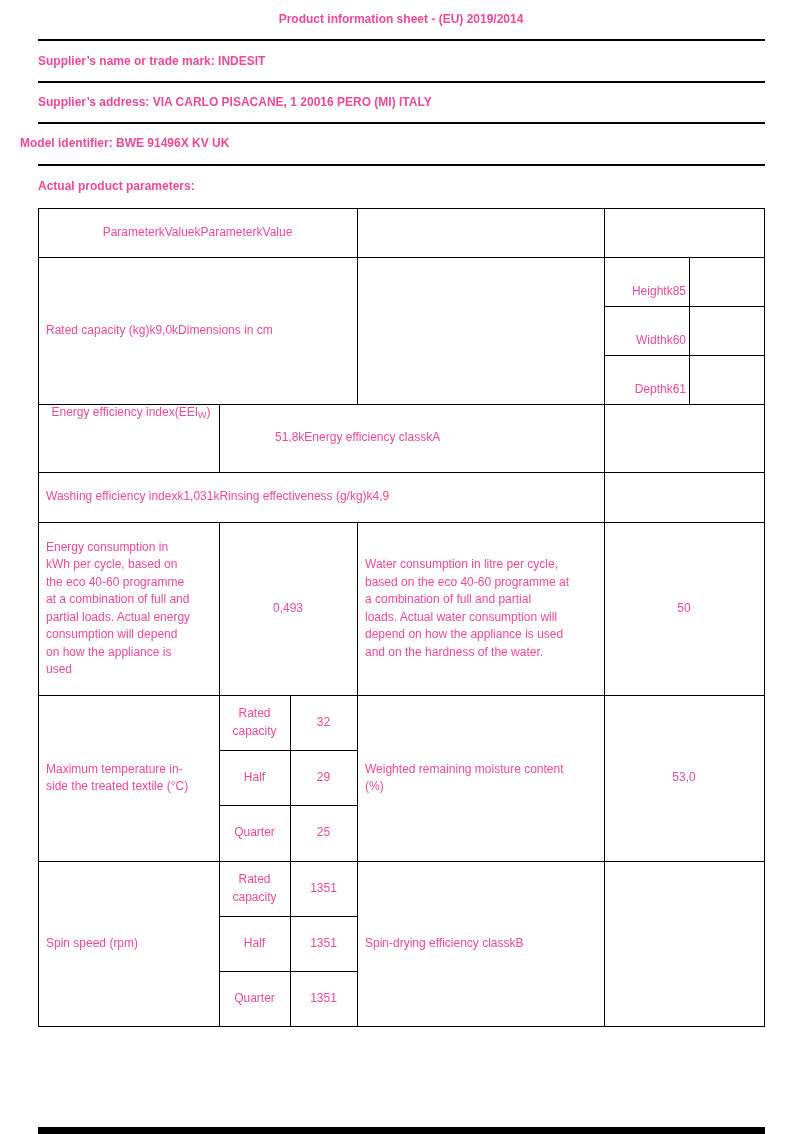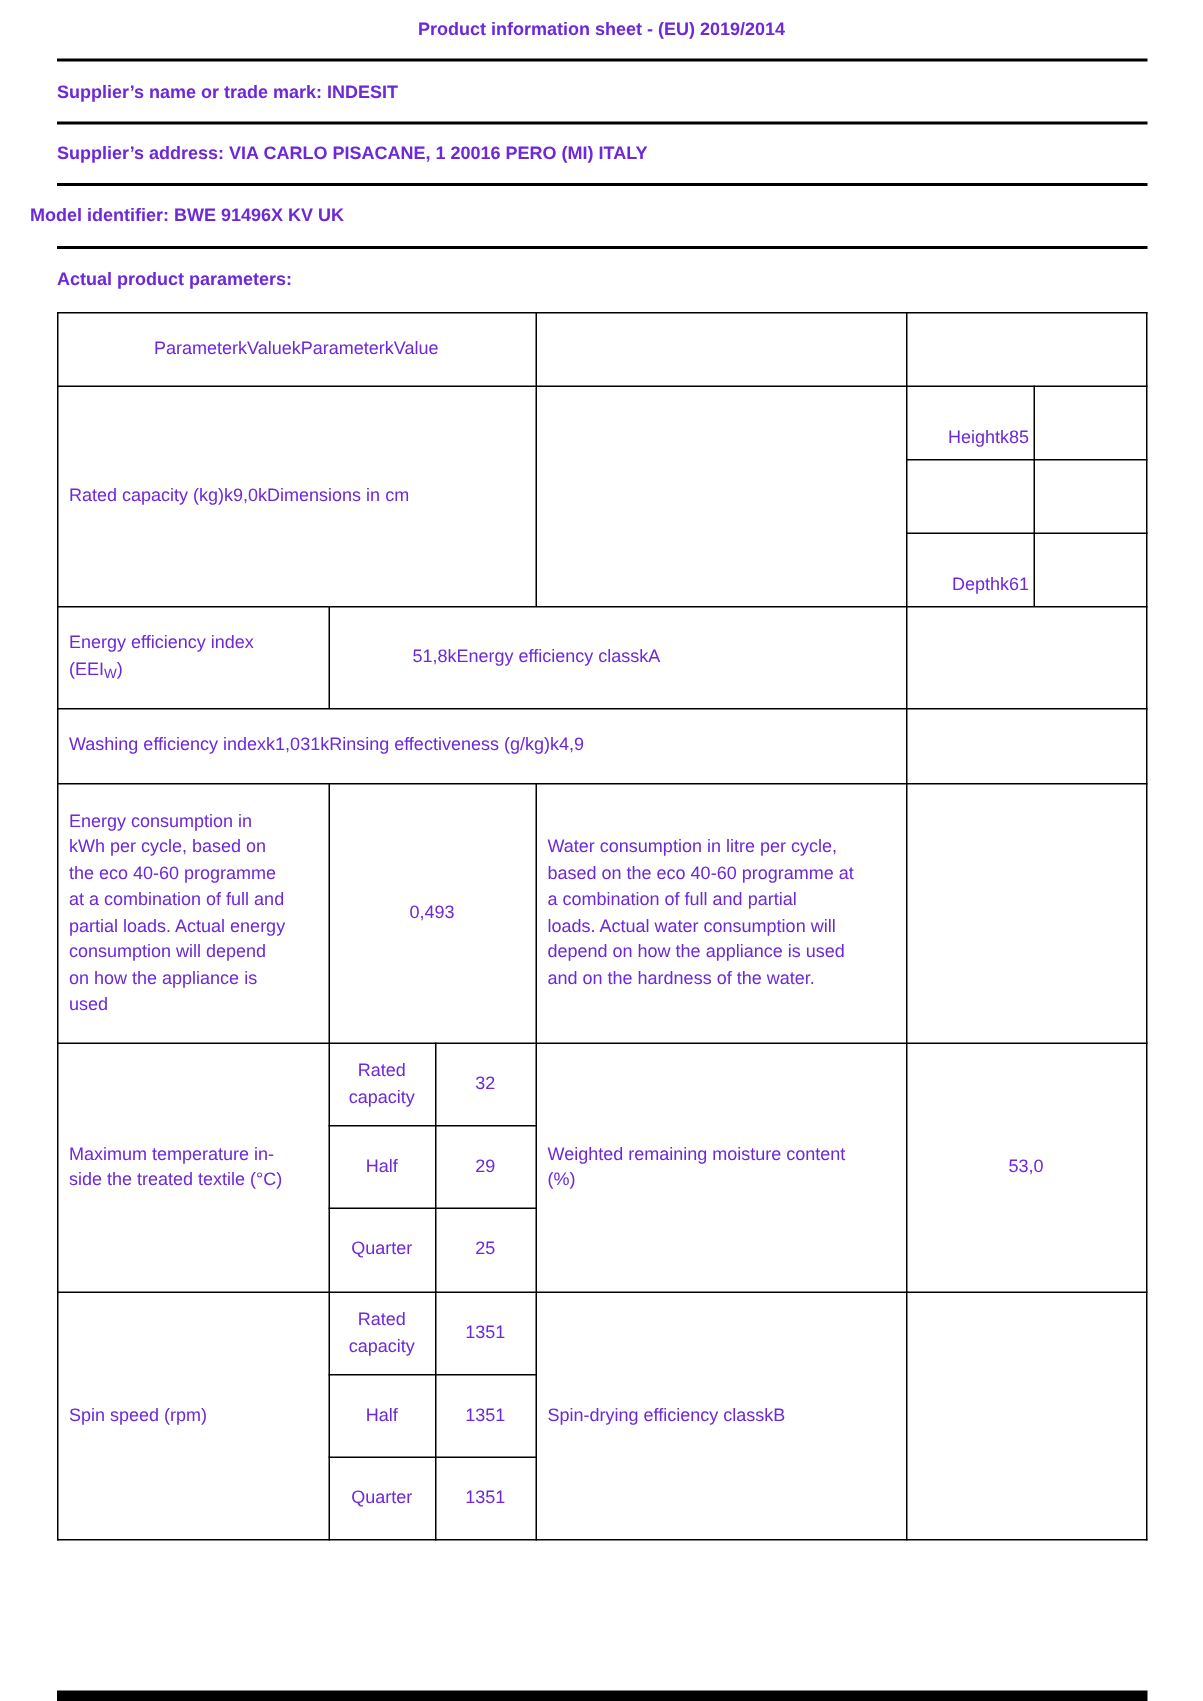--- a/index.html
+++ b/index.html
@@ -1,40 +1,40 @@
 <!DOCTYPE html>
 <html><head>
 <meta charset="utf-8">
 <style>
   html, body { margin: 0; padding: 0; background: #ffffff; }
   .page {
     position: relative;
     width: 802px;
     height: 1134px;
     background: #ffffff;
-    color: #6d28d9;
+    color: #ec4899;
     font-family: "Liberation Sans", sans-serif;
     font-size: 12px;
     overflow: hidden;
   }
   .rule { position: absolute; background: #000; height: 2px; }
   .ln   { position: absolute; background: #000; }
   .htext { position: absolute; font-weight: bold; line-height: 17px; white-space: nowrap; }
   .title { position: absolute; top: 11px; left: 0; width: 802px; text-align: center; font-weight: bold; line-height: 17px; }
   .cell {
     position: absolute;
     display: flex;
     align-items: center;
     line-height: 17.5px;
     box-sizing: border-box;
   }
   .c-center { justify-content: center; text-align: center; }
   .c-right  { justify-content: flex-end; padding-right: 3px; margin-top: 10px; }
   .pre { white-space: pre-line; }
-  .col { flex-direction: column; align-items: flex-start; justify-content: center; }
+  .col { flex-direction: row; align-items: flex-start; justify-content: center; }
   .sub { font-size: 9px; position: relative; top: 2px; }
   .bar { position: absolute; background: #000; }
 </style>
 </head>
 <body>
 
 <div class="page">
 
   <div class="title">Product information sheet - (EU) 2019/2014</div>
   <div class="rule" style="left:38px;top:39px;width:727px"></div>
@@ -71,20 +71,21 @@
   <div class="ln" style="left:357px;top:522px;width:1px;height:505px"></div>
   <div class="ln" style="left:219px;top:404px;width:1px;height:68px"></div>
   <div class="ln" style="left:219px;top:522px;width:1px;height:505px"></div>
   <div class="ln" style="left:290px;top:695px;width:1px;height:332px"></div>
   <div class="ln" style="left:689px;top:257px;width:1px;height:147px"></div>
 
   <div class="cell c-center" style="left:38px;top:208px;width:319px;height:49px">ParameterkValuekParameterkValue</div>
 
   <div class="cell" style="left:46px;top:257px;width:305px;height:147px">Rated capacity (kg)k9,0kDimensions in cm</div>
   <div class="cell c-right" style="left:604px;top:257px;width:85px;height:49px">Heightk85</div>
+  <div class="cell c-right" style="left:604px;top:306px;width:85px;height:49px">Widthk60</div>
   <div class="cell c-right" style="left:604px;top:355px;width:85px;height:49px">Depthk61</div>
 
   <div class="cell col" style="left:46px;top:404px;width:170px;height:68px">
     <span>Energy efficiency index</span>
     <span><span>(EEI</span><span class="sub">W</span><span>)</span></span>
   </div>
   <div class="cell" style="left:275px;top:404px;width:325px;height:68px">51,8kEnergy efficiency classkA</div>
 
   <div class="cell" style="left:46px;top:472px;width:552px;height:50px">Washing efficiency indexk1,031kRinsing effectiveness (g/kg)k4,9</div>
 
@@ -96,20 +97,21 @@
 consumption will depend
 on how the appliance is
 used</div>
   <div class="cell c-center" style="left:219px;top:522px;width:138px;height:173px">0,493</div>
   <div class="cell pre" style="left:365px;top:522px;width:238px;height:173px">Water consumption in litre per cycle,
 based on the eco 40-60 programme at
 a combination of full and partial
 loads. Actual water consumption will
 depend on how the appliance is used
 and on the hardness of the water.</div>
+  <div class="cell c-center" style="left:604px;top:522px;width:160px;height:173px">50</div>
 
   <div class="cell pre" style="left:46px;top:695px;width:172px;height:166px">Maximum temperature in-
 side the treated textile (°C)</div>
   <div class="cell c-center" style="left:222px;top:695px;width:65px;height:55px">Rated capacity</div>
   <div class="cell c-center" style="left:290px;top:695px;width:67px;height:55px">32</div>
   <div class="cell c-center" style="left:222px;top:750px;width:65px;height:55px">Half</div>
   <div class="cell c-center" style="left:290px;top:750px;width:67px;height:55px">29</div>
   <div class="cell c-center" style="left:222px;top:805px;width:65px;height:56px">Quarter</div>
   <div class="cell c-center" style="left:290px;top:805px;width:67px;height:56px">25</div>
   <div class="cell pre" style="left:365px;top:695px;width:238px;height:166px">Weighted remaining moisture content

